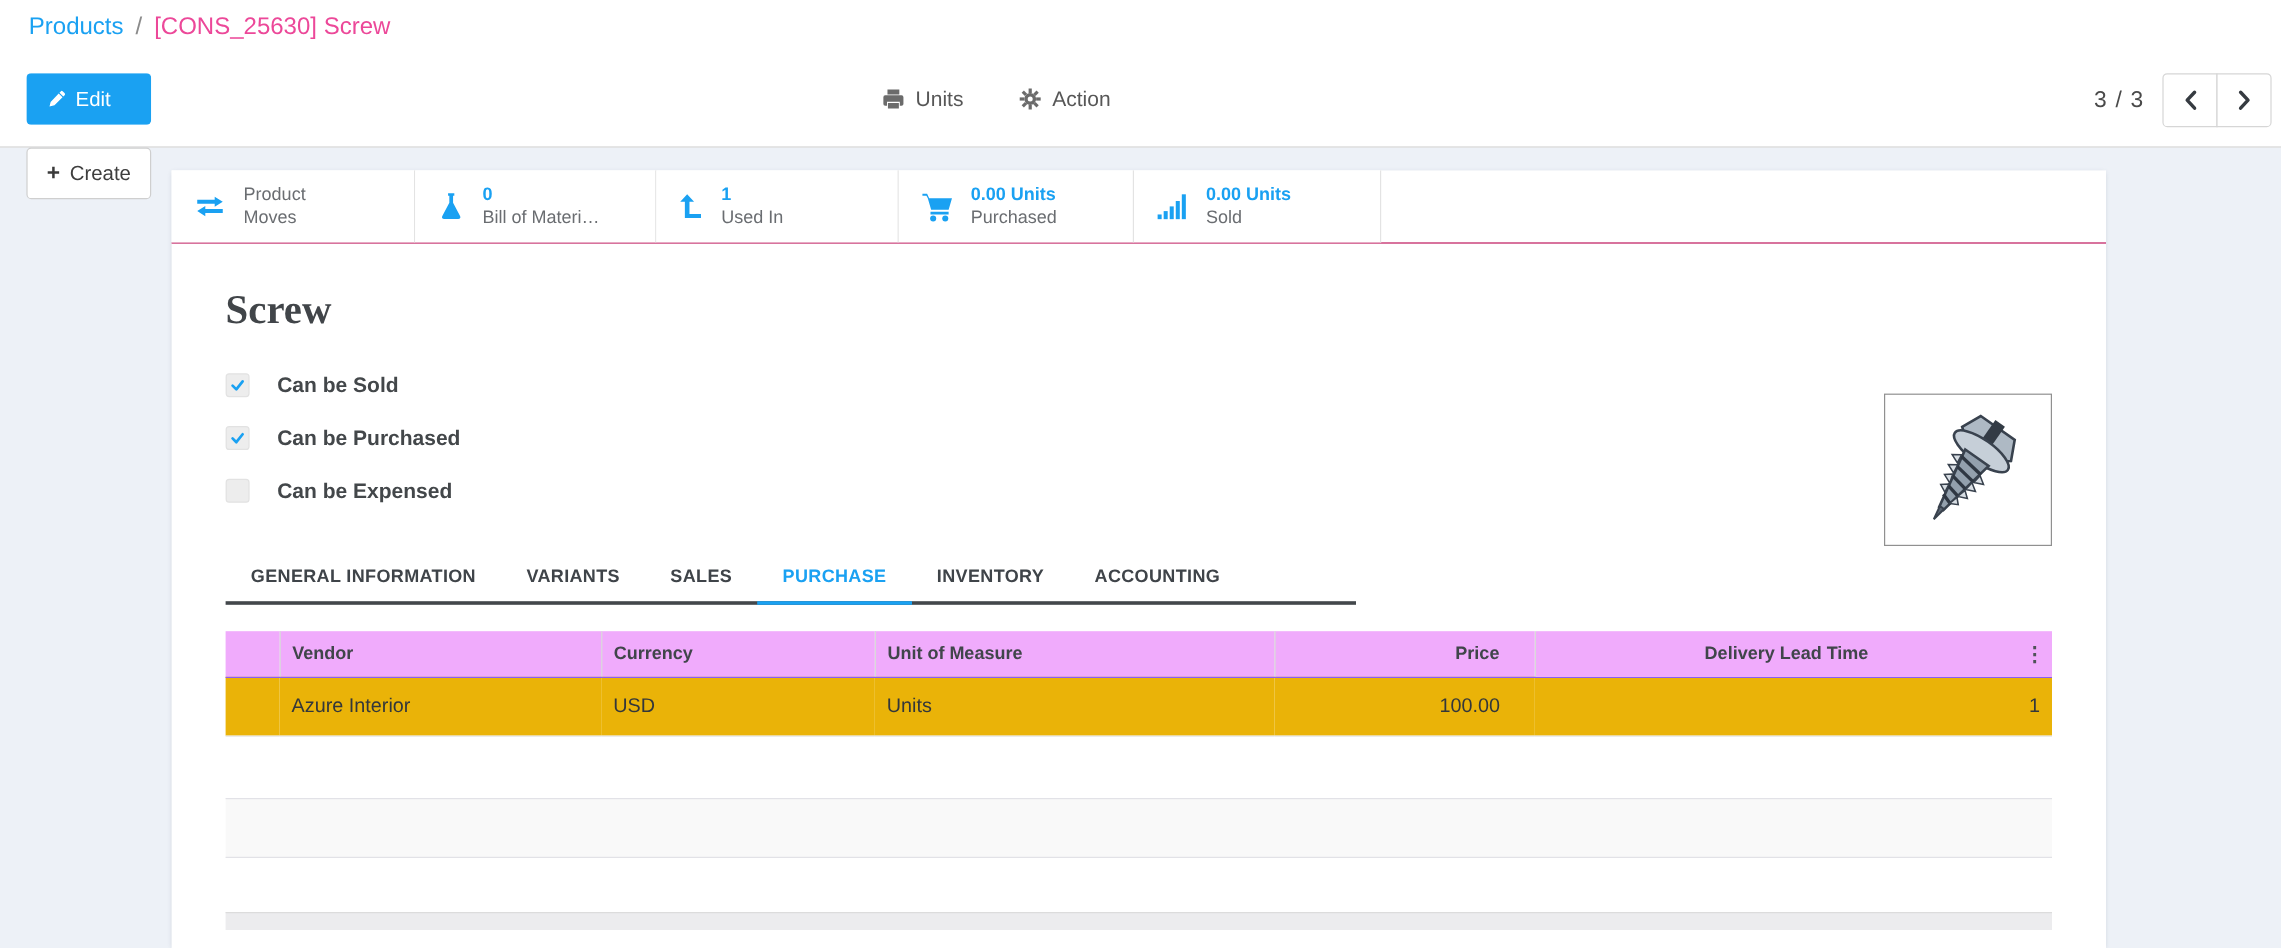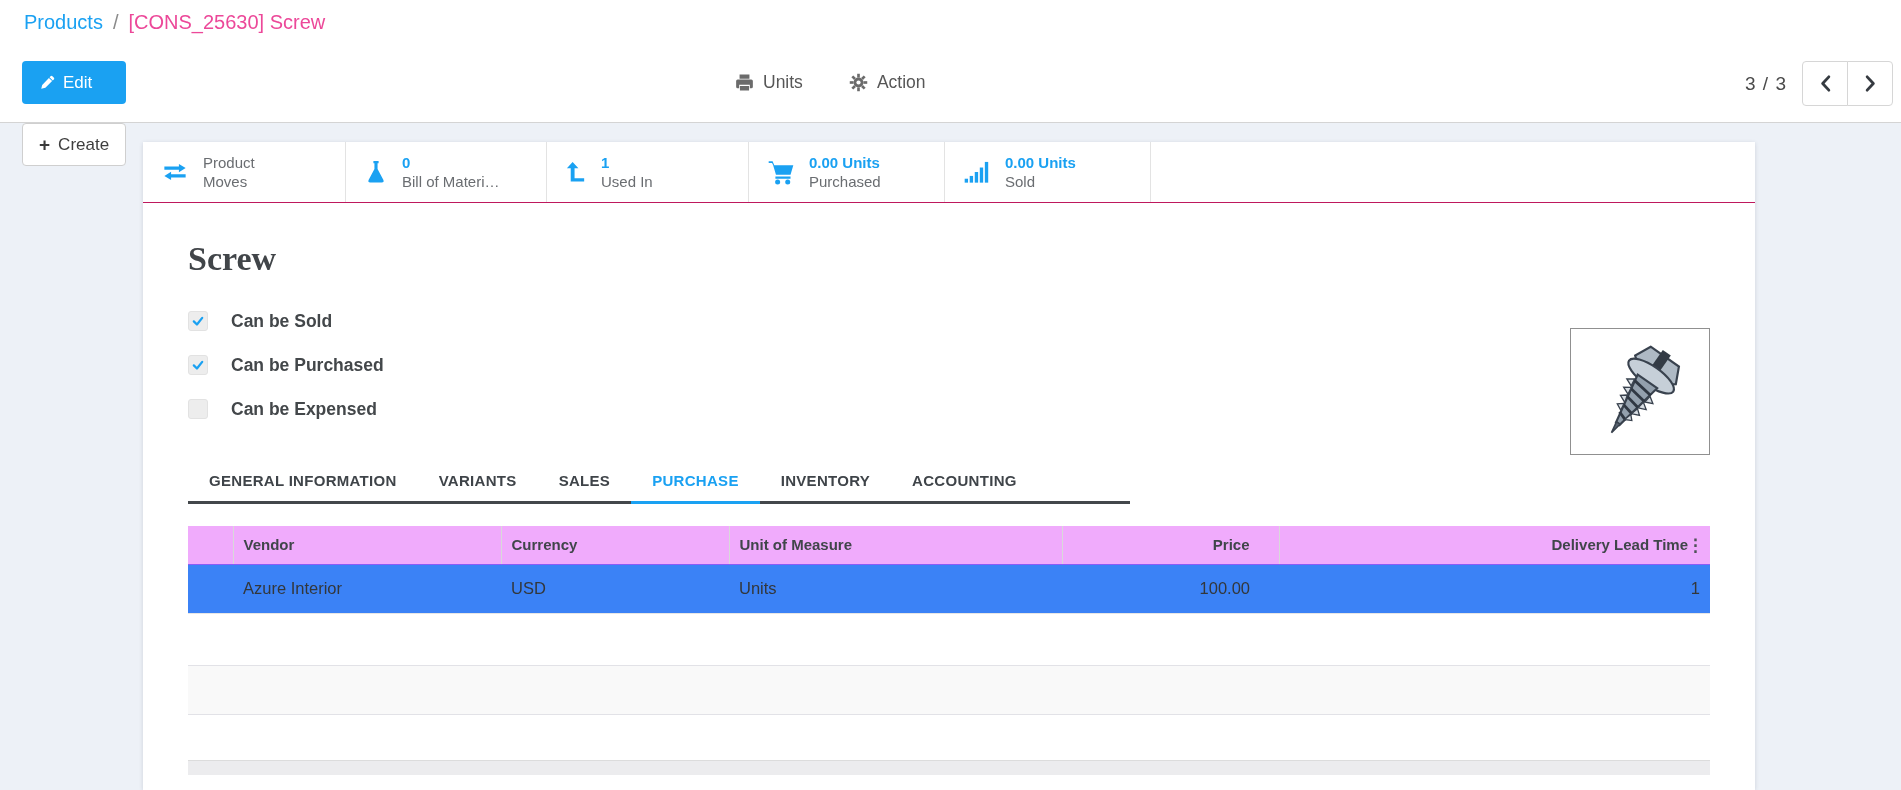--- a/index.html
+++ b/index.html
@@ -67,31 +67,31 @@
   .tabs { display:flex; width:942px; margin-top:42px; border-bottom:3px solid #43474b; }
   .tab { padding:10px 21px 12px; font-size:15px; font-weight:bold; color:#3f4449;
     letter-spacing:0.3px; cursor:pointer; white-space:nowrap; }
   .tab.active { color:#1AA1F2; border-bottom:3px solid #1AA1F2; margin-bottom:-3px; }
 
   
   table.vendor-list { margin-top:22px; width:1522px; border-collapse:collapse; table-layout:fixed; }
   .vendor-list th { height:38px; background:#f0abfc; font-size:15px; font-weight:bold;
     color:#40454a; text-align:left; padding:0 10px; border-bottom:1px solid #8b5cf6; }
   .vendor-list th + th { border-left:1px solid #d9d9d9; }
-  .vendor-list td { height:49px; background:#3b82f6; font-size:16.5px; color:#33373b;
+  .vendor-list td { height:49px; background:#eab308; font-size:16.5px; color:#33373b;
     padding:0 10px; border-bottom:1px solid #e6e6e6; }
   .col-handle { width:45px; }
   .col-vendor { width:268px; }
   .col-currency { width:228px; }
   .col-uom { width:333px; }
   .col-price { width:217px; }
   .col-lead { width:431px; }
   th.num, td.num { text-align:right; }
   th.col-price, td.cell-price { padding-right:29px; }
-  th.col-lead { padding-right:22px; position:relative; }
+  th.col-lead { padding-right:22px; position:relative;text-align:center; }
   td.cell-lead { padding-right:10px; }
   .col-options { position:absolute; right:6px; top:50%; transform:translateY(-50%);
     font-size:17px; color:#4e5257; font-weight:bold; cursor:pointer; line-height:1; }
 
   .band-a { margin-top:51px; width:1522px; height:50px; background:#f9f9f9;
     border-top:1px solid #e2e2e7; border-bottom:1px solid #e2e2e7; }
   .band-b { margin-top:45px; width:1522px; height:15px; background:#ececee;
     border-top:1px solid #dcdcdc; }
 </style>
 </head>

